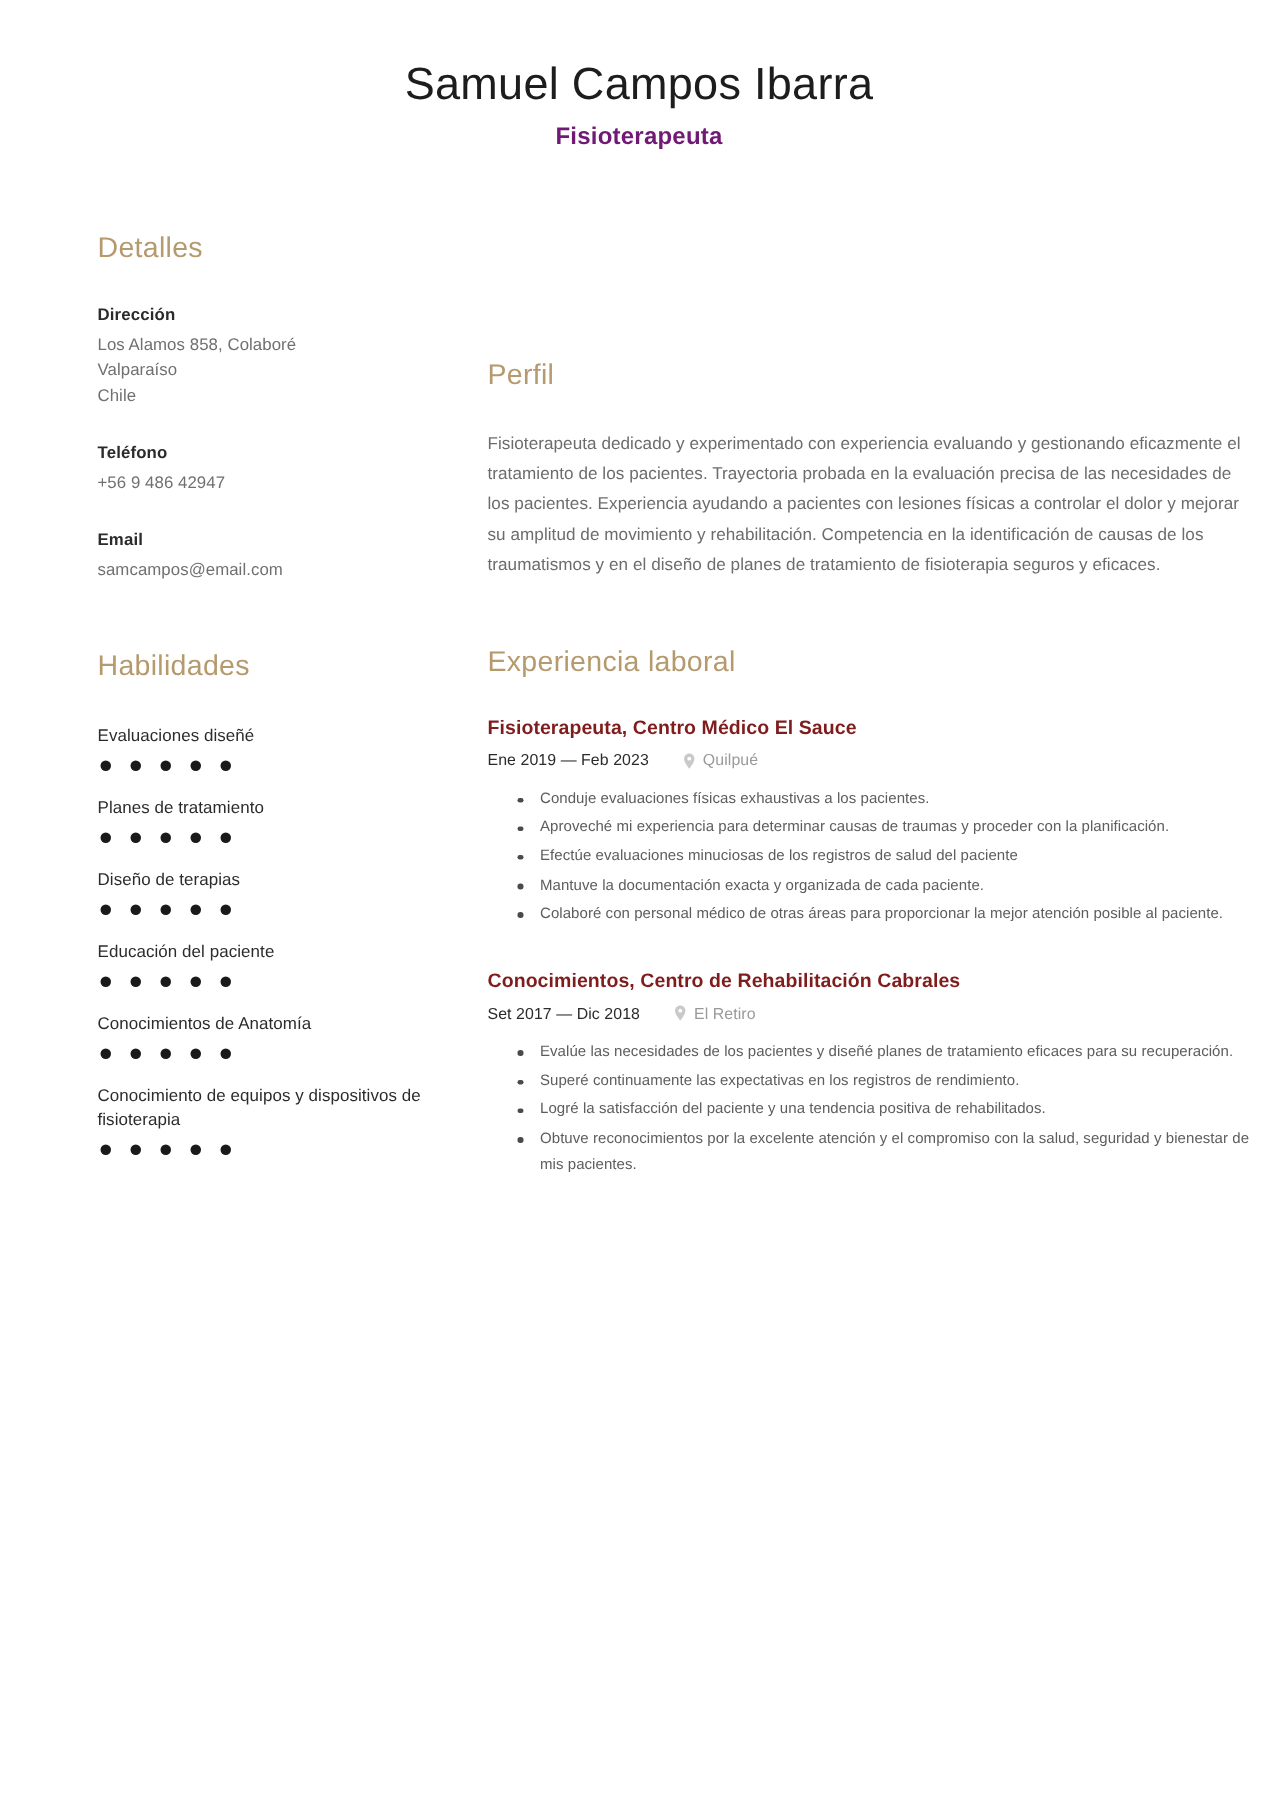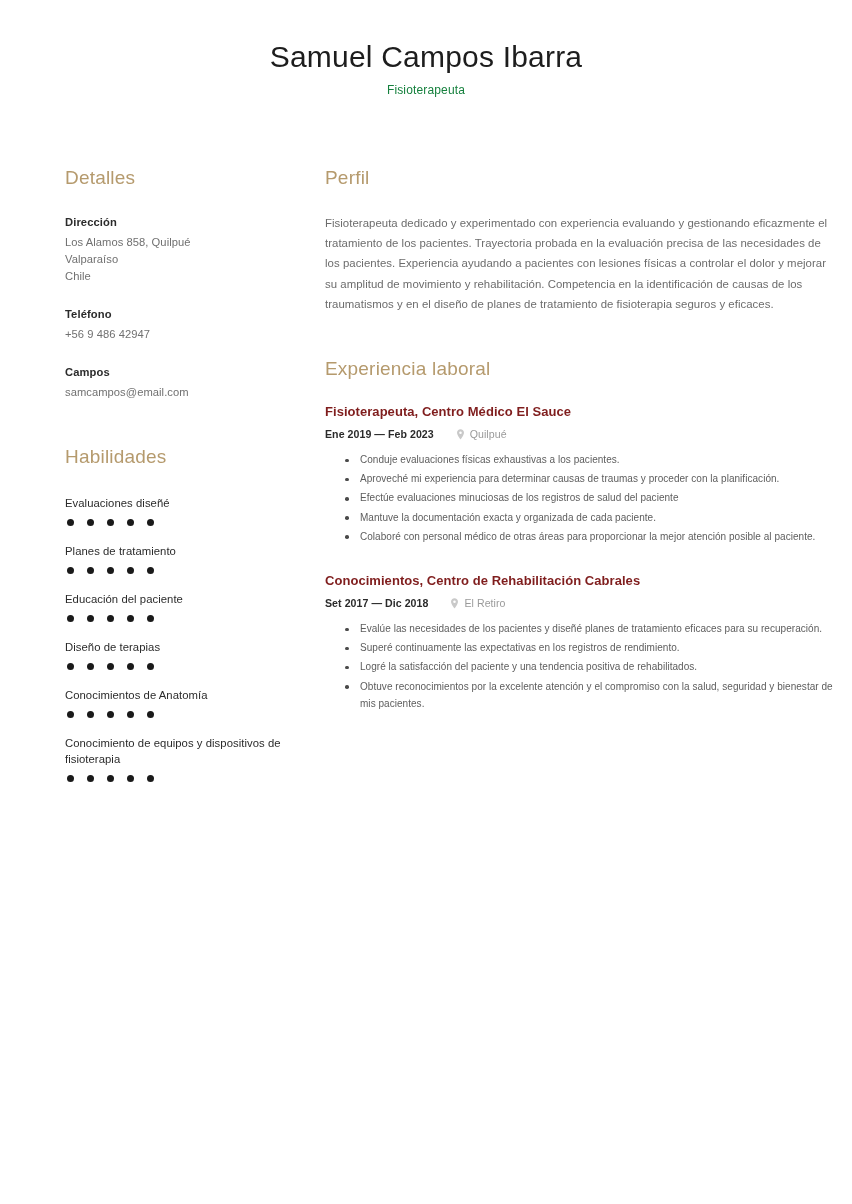--- a/index.html
+++ b/index.html
@@ -31,34 +31,34 @@
   }
   .name {
     font-size: 30px;
     font-weight: 400;
     letter-spacing: 0.2px;
     color: #1d1d1d;
     line-height: 1.25;
   }
   .job-title {
     margin-top: 7px;
-    font-size: 12px;
-    font-weight: 400;
-    color: #15803d;
+    font-size: 16px;
+    font-weight: 700;
+    color: #701a75;
     letter-spacing: 0.15px;
   }
 
   
   .columns {
     position: absolute;
-    top: 167px;
+    top: 155px;
     left: 0;
     width: 852px;
     display: flex;
-    align-items: flex-start;
+    align-items: flex-end;
   }
   .sidebar {
     width: 235px;
     margin-left: 65px;
     flex: 0 0 235px;
   }
   .main {
     margin-left: 25px;
     width: 512px;
     flex: 0 0 512px;
@@ -132,21 +132,21 @@
     letter-spacing: 0.05px;
     margin-bottom: 9px;
   }
   .job-meta {
     display: flex;
     align-items: center;
     margin-bottom: 11px;
   }
   .job-dates {
     font-size: 10.6px;
-    font-weight: 700;
+    font-weight: 400;
     color: #2b2b2b;
     letter-spacing: 0.05px;
   }
   .job-loc {
     display: flex;
     align-items: center;
     margin-left: 22px;
   }
   .pin-icon {
     width: 9px;
@@ -193,30 +193,30 @@
 
   <div class="columns">
 
     <div class="sidebar">
 
       <div>
         <div class="sec-heading">Detalles</div>
         <div id="details-list">
             <div class="detail-block">
               <div class="detail-label">Dirección</div>
-              <div class="detail-line">Los Alamos 858, Quilpué</div>
+              <div class="detail-line">Los Alamos 858, Colaboré</div>
               <div class="detail-line">Valparaíso</div>
               <div class="detail-line">Chile</div>
             </div>
             <div class="detail-block">
               <div class="detail-label">Teléfono</div>
               <div class="detail-line">+56 9 486 42947</div>
             </div>
             <div class="detail-block">
-              <div class="detail-label">Campos</div>
+              <div class="detail-label">Email</div>
               <div class="detail-line">samcampos@email.com</div>
             </div>
           </div>
       </div>
 
       <div style="height:26px"></div>
 
       <div>
         <div class="sec-heading">Habilidades</div>
         <div class="skills-wrap" id="skills-list">
@@ -234,31 +234,31 @@
               <div class="skill-name">Planes de tratamiento</div>
               <div class="dots">
                 <span class="dot"></span>
                 <span class="dot"></span>
                 <span class="dot"></span>
                 <span class="dot"></span>
                 <span class="dot"></span>
               </div>
             </div>
             <div class="skill">
+              <div class="skill-name">Diseño de terapias</div>
+              <div class="dots">
+                <span class="dot"></span>
+                <span class="dot"></span>
+                <span class="dot"></span>
+                <span class="dot"></span>
+                <span class="dot"></span>
+              </div>
+            </div>
+            <div class="skill">
               <div class="skill-name">Educación del paciente</div>
-              <div class="dots">
-                <span class="dot"></span>
-                <span class="dot"></span>
-                <span class="dot"></span>
-                <span class="dot"></span>
-                <span class="dot"></span>
-              </div>
-            </div>
-            <div class="skill">
-              <div class="skill-name">Diseño de terapias</div>
               <div class="dots">
                 <span class="dot"></span>
                 <span class="dot"></span>
                 <span class="dot"></span>
                 <span class="dot"></span>
                 <span class="dot"></span>
               </div>
             </div>
             <div class="skill">
               <div class="skill-name">Conocimientos de Anatomía</div>

